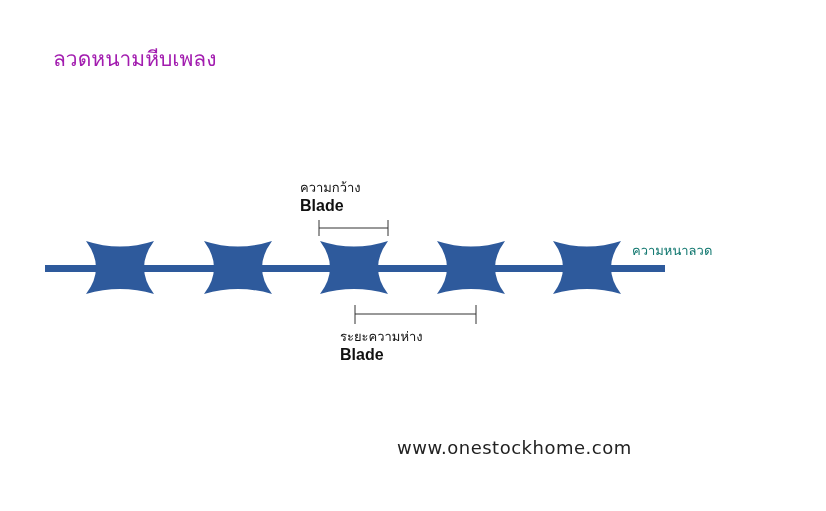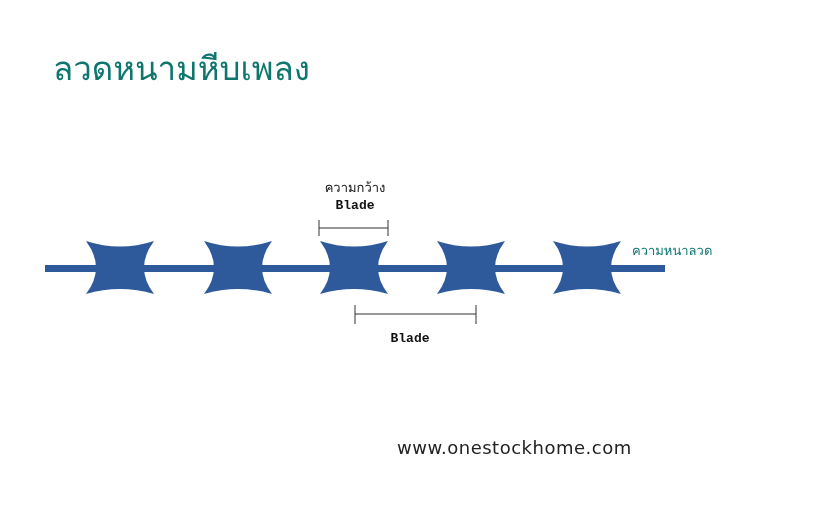--- a/index.html
+++ b/index.html
@@ -1,21 +1,21 @@
 <!DOCTYPE html>
 <html><head>
   <meta charset="utf-8">
   <style>
     html, body { margin: 0; padding: 0; background: #ffffff; }
     body { width: 826px; height: 511px; position: relative; overflow: hidden; font-family: "DejaVu Sans", sans-serif; }
-    .title { position: absolute; left: 53px; top: 42px; font-size: 33px; color: #0f766e; font-family: Liberation Mono, monospace; letter-spacing: 0px; }
+    .title { position: absolute; left: 53px; top: 42px; font-size: 21px; color: #a21caf; font-family: Liberation Mono, monospace; letter-spacing: 0px; }
     .diagram { position: absolute; left: 0; top: 0; }
-    .label { position: absolute; color: #111; text-align: center; }
+    .label { position: absolute; color: #111; text-align: left; }
     .label .th { font-size: 13px; display: block; line-height: 16px; }
-    .label .en { font-size: 13px; font-weight: bold; display: block; line-height: 20px; font-family: Liberation Mono, monospace; }
+    .label .en { font-size: 16px; font-weight: bold; display: block; line-height: 20px; font-family: Liberation Sans, sans-serif; }
     .width-label { left: 300px; top: 180px; width: 110px; }
     .spacing-label { left: 340px; top: 329px; width: 140px; }
     .thickness-label { position: absolute; left: 632px; top: 240px; font-size: 13px; color: #0f766e; }
     .url { position: absolute; left: 397px; top: 437px; font-size: 18px; color: #222; font-family: "DejaVu Sans", sans-serif; font-weight: normal; letter-spacing: 0.5px; }
   </style>
 </head>
 <body>
 
 <div class="title">ลวดหนามหีบเพลง</div>
 
@@ -46,18 +46,19 @@
     <line x1="476" y1="305" x2="476" y2="324"></line>
   </g>
 </svg>
 
 <div class="label width-label">
   <span class="th">ความกว้าง</span>
   <span class="en">Blade</span>
 </div>
 
 <div class="label spacing-label">
+  <span class="th">ระยะความห่าง</span>
   <span class="en">Blade</span>
 </div>
 
 <div class="thickness-label">ความหนาลวด</div>
 
 <div class="url">www.onestockhome.com</div>
 
 </body></html>

